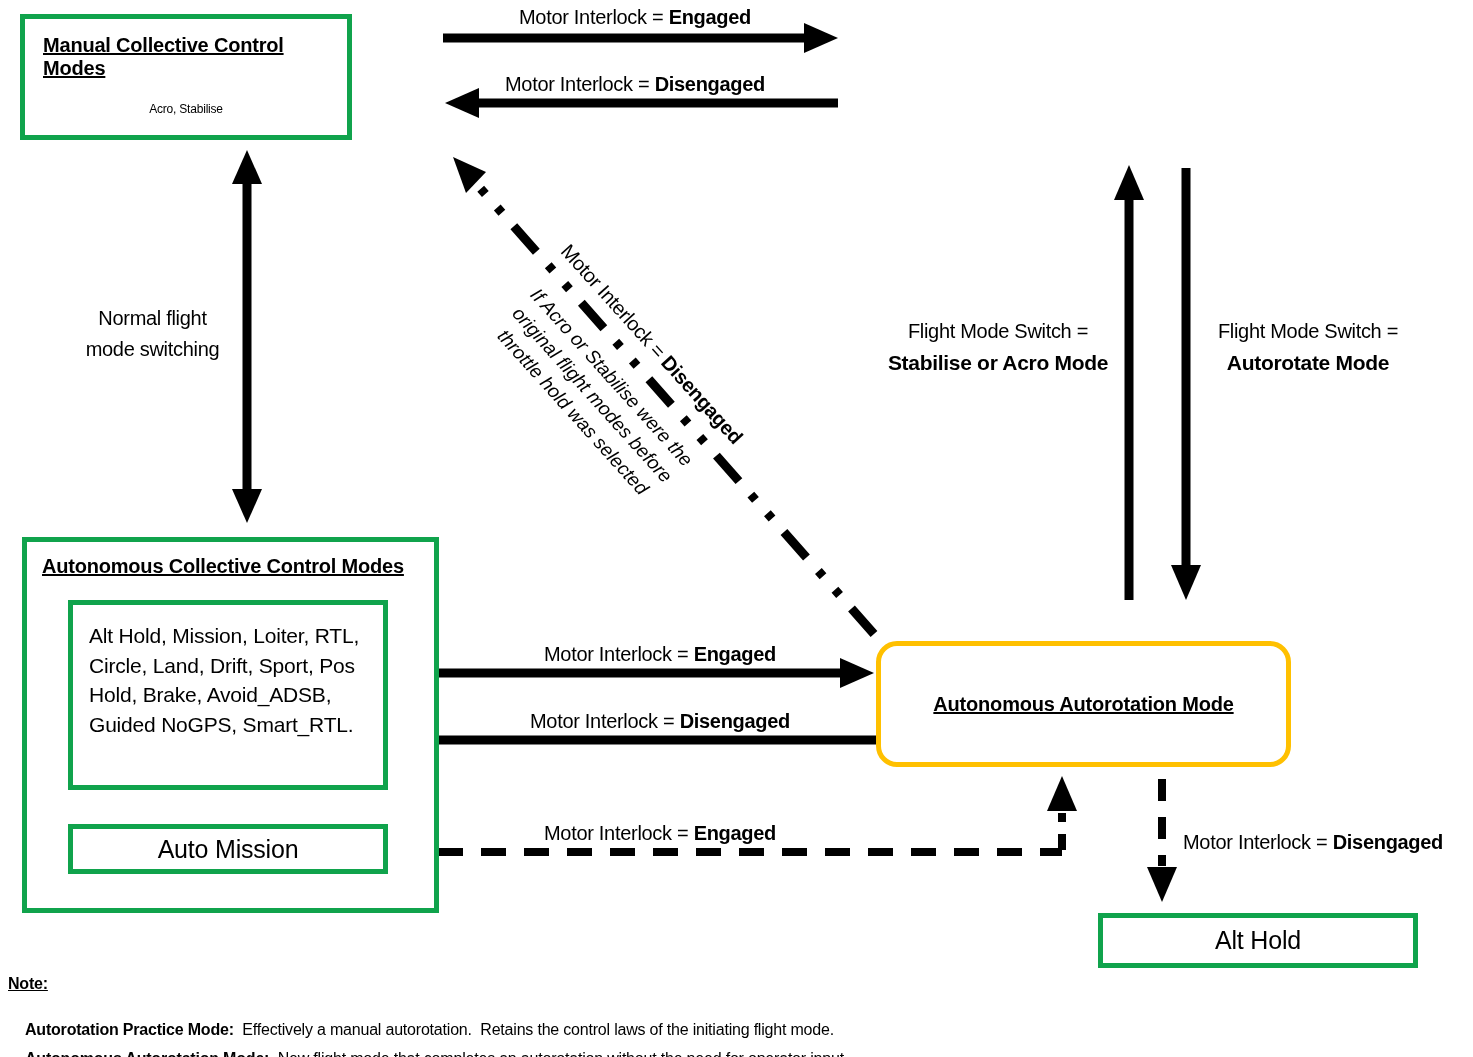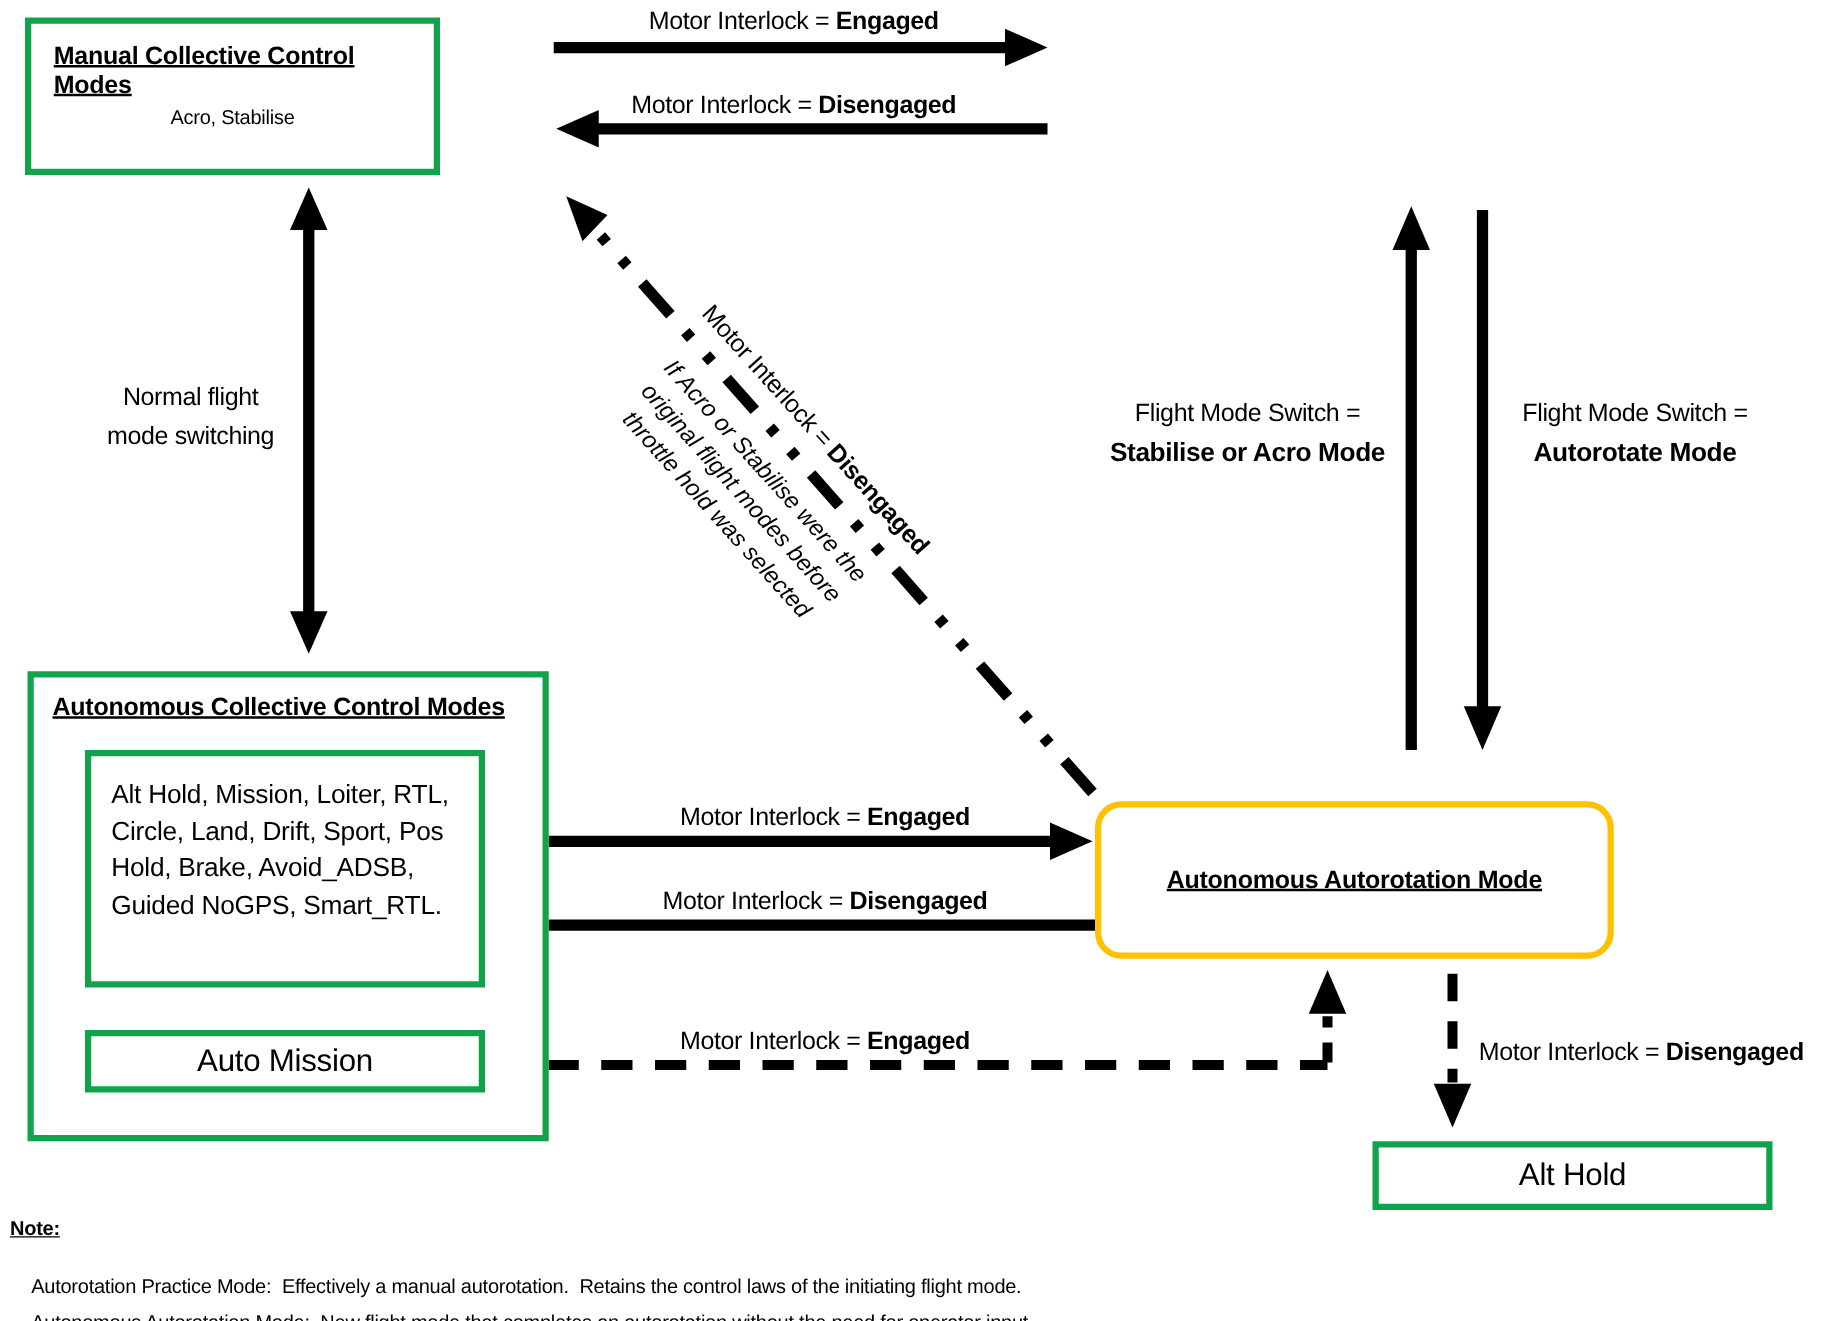--- a/index.html
+++ b/index.html
@@ -17,21 +17,21 @@
   .yellow{border:5px solid #FFC000;}
   .center-flex{display:flex;align-items:center;justify-content:center;text-align:center;}
   .lbl{position:absolute;font-size:20px;letter-spacing:-0.3px;text-align:center;line-height:26px;white-space:nowrap;}
   .lbl b{font-weight:bold;}
   .two-line{line-height:31px;white-space:normal;}
   .box-title{font-size:20px;font-weight:bold;text-decoration:underline;letter-spacing:-0.2px;}
   .modes-text{font-size:21px;line-height:29.5px;letter-spacing:-0.2px;}
   .rot{transform:rotate(48deg);}
   .diag-cond{font-style:italic;font-size:19px;line-height:26px;text-align:center;white-space:nowrap;}
   .note-line{position:absolute;font-size:16px;letter-spacing:-0.2px;white-space:pre-wrap;}
-  .note-line b{font-weight:normal;}
+  .note-line b{font-weight:bold;}
 </style>
 </head>
 <body>
 
 <div class="canvas">
 
   <svg class="overlay" viewBox="0 0 1473 1057">
 
     <g>
       <line x1="443" y1="38" x2="806" y2="38" stroke="#000" stroke-width="9"></line>
@@ -81,21 +81,21 @@
     </g>
 
     <g>
       <line x1="874" y1="634" x2="472" y2="179" stroke="#000" stroke-width="9" stroke-dasharray="34 18 7 18 7 18"></line>
       <polygon points="453,157 486,172 466,193" fill="#000"></polygon>
     </g>
   </svg>
 
   <div class="box green" style="left:20px;top:14px;width:332px;height:126px;">
     <div class="box-title" style="margin:15px 0 0 18px;display:inline-block;">Manual Collective Control Modes</div>
-    <div style="font-size:16px;text-align:center;margin-top:6px;letter-spacing:-0.2px;">Acro, Stabilise</div>
+    <div style="font-size:12px;text-align:center;margin-top:22px;letter-spacing:-0.2px;">Acro, Stabilise</div>
   </div>
 
 
   <div class="box green" style="left:22px;top:537px;width:417px;height:376px;">
     <div class="box-title" style="margin:13px 0 0 15px;display:inline-block;">Autonomous Collective Control Modes</div>
     <div class="box green" style="left:41px;top:58px;width:320px;height:190px;border-width:5px;">
       <div class="modes-text" style="padding:16px 0 0 16px;">
         <div>Alt Hold, Mission, Loiter, RTL,</div>
         <div>Circle, Land, Drift, Sport, Pos</div>
         <div>Hold, Brake, Avoid_ADSB,</div>

